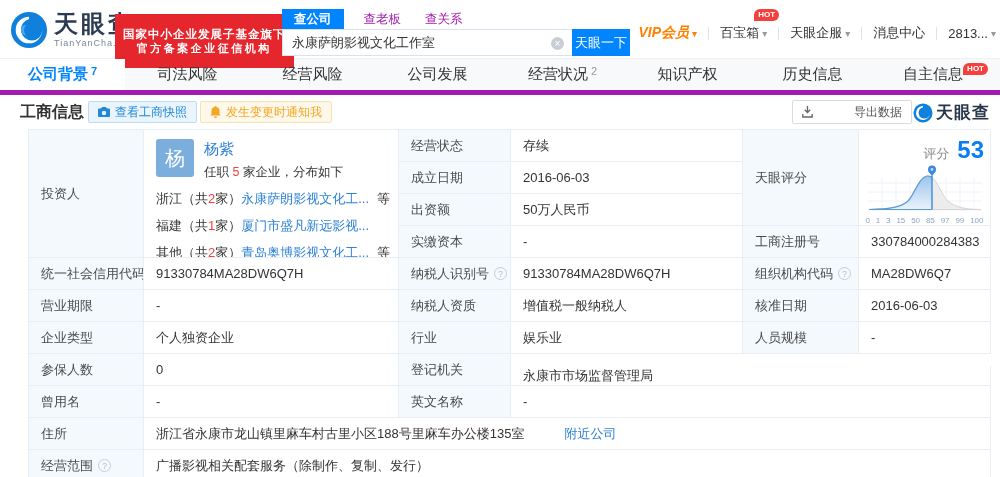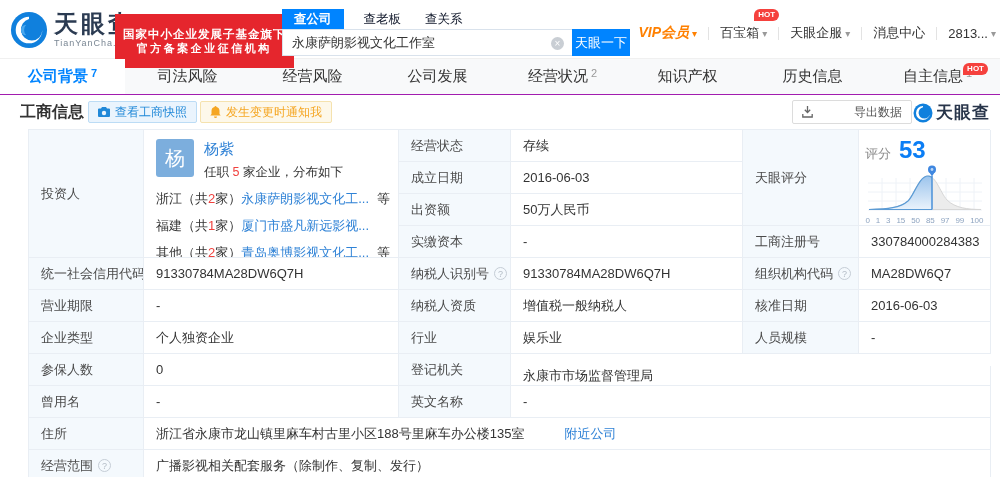--- a/index.html
+++ b/index.html
@@ -13,38 +13,38 @@
   .logo-swirl { width:38px; height:38px; }
   .logo-text { margin-left:6px; }
   .logo-brand { font-size:24px; font-weight:bold; color:#2b3b52; letter-spacing:3px; line-height:24px; }
   .logo-domain { font-size:9px; color:#7a8794; letter-spacing:1px; margin-top:2px; }
   .gov-badge { position:absolute; left:115px; top:14px; background:#e5262d; color:#fff; padding:13px 8px; text-align:center; }
   .gov-badge .l1 { font-size:11.5px; font-weight:bold; letter-spacing:1px; line-height:14px; }
   .gov-badge .l2 { font-size:11px; font-weight:bold; letter-spacing:2.5px; line-height:14px; }
 
   .search { position:absolute; left:282px; top:9px; }
   .search-tabs { display:flex; align-items:center; height:20px; }
-  .search-tab { font-size:12.5px; color:#0f172a; margin-right:24px; cursor:pointer; }
+  .search-tab { font-size:12.5px; color:#a21caf; margin-right:24px; cursor:pointer; }
   .search-tab.active { background:#0084ff; color:#fff; padding:2px 12px; margin-right:20px; font-weight:bold; }
   .search-row { display:flex; margin-top:0px; }
   .search-box { position:relative; width:290px; height:27px; border:1px solid #d9e2ec; border-right:none; background:#fff; }
   .search-box input { width:100%; height:100%; border:none; outline:none; font-size:13px; color:#333; padding:0 28px 0 9px; font-family:inherit; }
   .clear-ic { position:absolute; right:8px; top:7px; width:13px; height:13px; border-radius:50%; background:#c9ced4; color:#fff; font-size:10px; line-height:13px; text-align:center; cursor:pointer; }
   .search-btn { width:58px; height:27px; background:#0084ff; color:#fff; border:none; font-size:13px; cursor:pointer; font-family:inherit; }
 
   .hnav { position:absolute; right:4px; top:24px; display:flex; align-items:center; }
   .hnav-item { position:relative; font-size:13px; color:#333; display:flex; align-items:center; cursor:pointer; white-space:nowrap; }
   .hnav-item.vip { color:#ff8000; font-weight:bold; font-size:14px; font-style:italic; }
   .caret { font-size:10px; color:#999; margin-left:3px; }
   .vip .caret { color:#ff8000; }
   .hdiv { width:1px; height:13px; background:#e3e3e3; margin:0 11px; }
   .hot-badge { position:absolute; top:-15px; right:-12px; background:#f5413d; color:#fff; font-size:8px; font-weight:bold; padding:1px 4px; border-radius:7px 7px 7px 0; line-height:10px; }
 
   
-  .tabbar { display:flex; height:37px; background:#f8f9fa; border-top:1px solid #f0f0f0; border-bottom:1px solid #a21caf; }
+  .tabbar { display:flex; height:37px; background:#f8f9fa; border-top:1px solid #f0f0f0; border-bottom:5px solid #a21caf; }
   .mtab { flex:1; display:flex; align-items:center; justify-content:center; font-size:15px; color:#333; cursor:pointer; position:relative; }
   .mtab.active { background:#fff; color:#0084ff; font-weight:bold; }
   .mtab .cnt { font-size:11px; color:#999; margin-left:3px; position:relative; top:-4px; }
   .mtab.active .cnt { color:#0084ff; }
   .mtab .hot-badge { top:4px; right:12px; }
 
   
   .toolbar { position:relative; height:32px; margin-top:0px; }
   .sec-title { position:absolute; left:20px; top:7px; font-size:16px; font-weight:bold; color:#333; }
   .tb-btn { position:absolute; top:6px; height:22px; display:flex; align-items:center; font-size:12px; border-radius:2px; padding:0 9px; cursor:pointer; }
@@ -73,21 +73,21 @@
   .avatar { width:38px; height:38px; border-radius:3px; background:#7caedd; color:#fff; font-size:20px; display:flex; align-items:center; justify-content:center; flex:none; }
   .inv-meta { margin-left:10px; padding-top:1px; }
   .inv-name { font-size:15px; color:#2f82d6; cursor:pointer; }
   .inv-desc { font-size:12.5px; color:#333; margin-top:5px; }
   .inv-row { display:flex; justify-content:space-between; font-size:13px; color:#333; margin-top:9px; }
   .inv-row .rgt { display:flex; }
   .inv-row .tail { margin-left:8px; color:#333; width:14px; }
 
   
   .score-cell { display:block; padding:5px 6px 0 6px; }
-  .score-head { text-align:left; margin-top:1px; }
+  .score-head { text-align:right; margin-top:1px; }
   .score-cap { font-size:13px; color:#8c8c8c; margin-right:8px; }
   .score-val { font-size:24px; font-weight:bold; color:#0b7ef5; }
   .score-axis { display:flex; justify-content:space-between; width:118px; margin:0 auto; font-size:8px; color:#8ea4c0; }
 </style>
 </head>
 <body>
 
 <div class="page">
 
   <div class="header">

